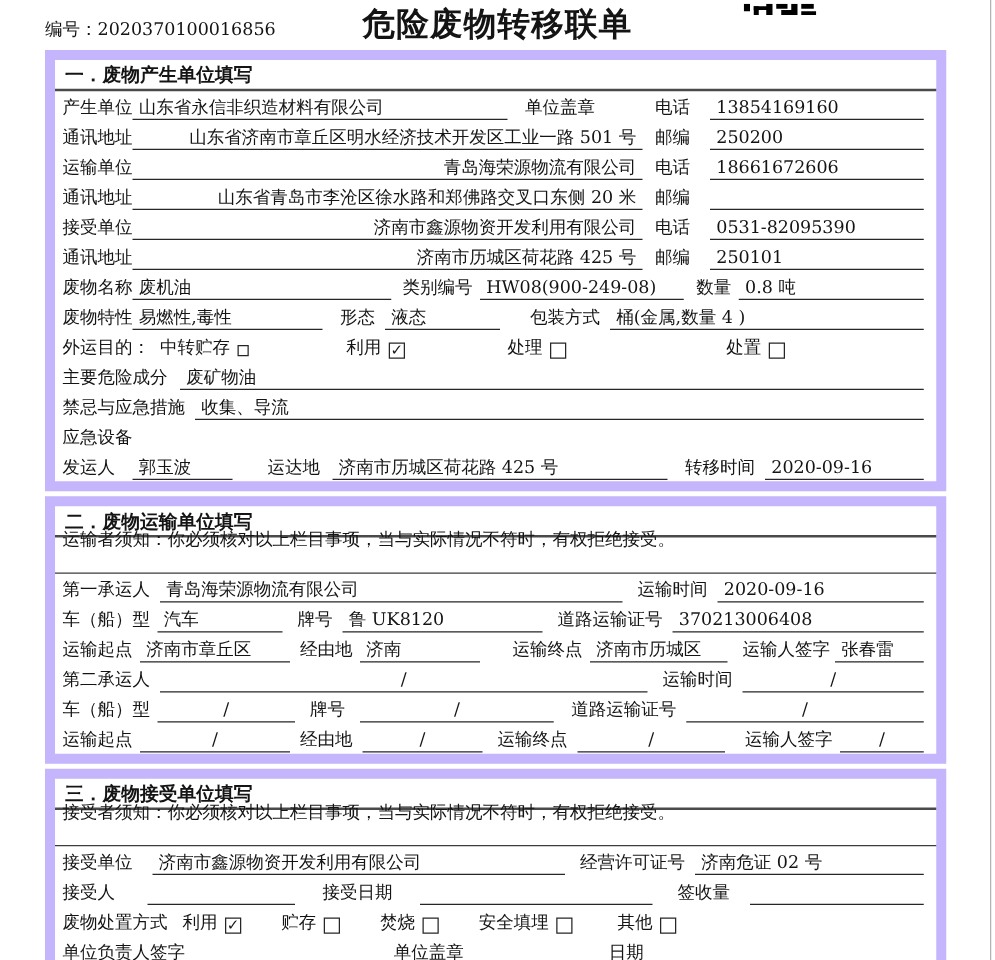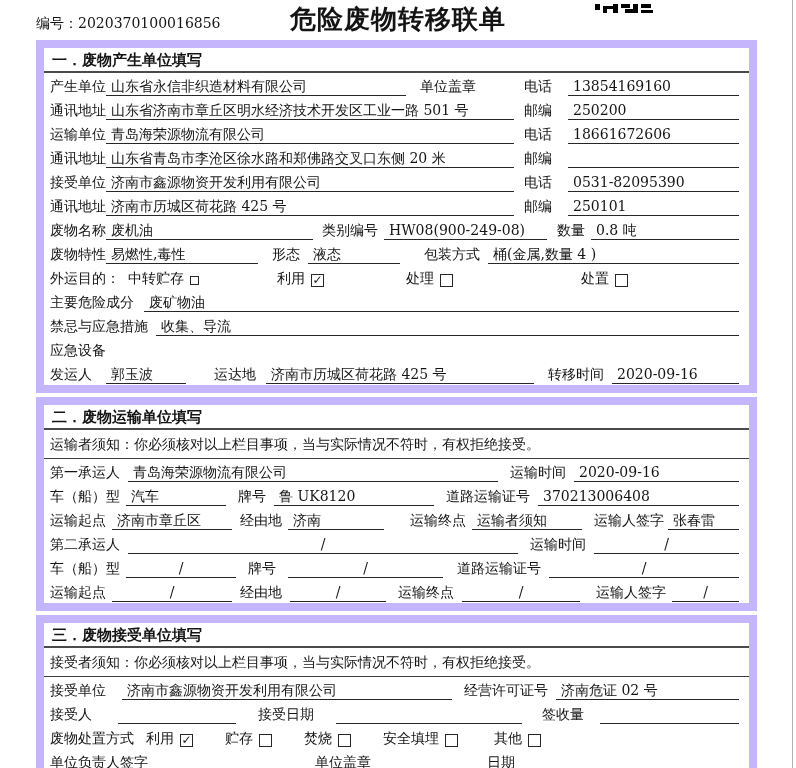--- a/index.html
+++ b/index.html
@@ -17,27 +17,27 @@
   .doc-title { position:absolute; left:0; width:100%; top:2px; text-align:center;
                font-size:26px; font-weight:bold; letter-spacing:1px; }
   .qr { position:absolute; left:595px; top:0; }
 
   
   .section { margin:0 0 4px 36px; width:721px; border:8px solid #c4b5fd; background:#fff; }
   .sec-title { font-weight:bold; font-size:15px; height:25px; line-height:22px;
                padding:1px 6px 0 8px; border-bottom:2px solid #4a4a4a; }
 
   .row { display:flex; align-items:flex-end; height:24px; padding:0 10px 1px 6px; }
-  .row.notice { height:29px; border-bottom:1px solid #3c3c3c; padding-bottom:4px; }
+  .row.notice { height:29px; border-bottom:1px solid #3c3c3c; padding-bottom:16px; }
 
   .lbl { white-space:nowrap; flex-shrink:0; height:20px; line-height:20px; }
   .val { border-bottom:1px solid #262626; height:20px; line-height:20px;
          padding:0 5px; white-space:nowrap; overflow:hidden; flex-shrink:0; }
   .grow { flex:1 1 auto; }
-  .mr10 { margin-right:10px; }
+  .mr10 { margin-right:10px;text-align:right; }
   .rcol { margin-left:auto; width:215px; display:flex; align-items:flex-end; flex-shrink:0; }
   .rcol .lbl { width:36px; margin-right:8px; }
   .rcol .val { flex:1 1 auto; }
   .slash { text-align:center; }
 
   .cb { width:13px; height:13px; border:1px solid #262626; display:inline-block;
         align-self:center; margin-top:4px; margin-left:6px; flex-shrink:0;
         font-family:"DejaVu Sans",sans-serif; font-size:12px; line-height:11px; text-align:center; }
   .cb.small { width:9px; height:9px; align-self:center; }
   .opt { display:flex; align-items:flex-end;justify-content:flex-end; }
@@ -211,21 +211,21 @@
       <span class="lbl" style="margin-left:12px">道路运输证号</span>
       <span class="val grow" style="margin-left:8px">370213006408</span>
     </div>
 
     <div class="row">
       <span class="lbl">运输起点</span>
       <span class="val" style="width:120px;margin-left:6px">济南市章丘区</span>
       <span class="lbl" style="margin-left:8px">经由地</span>
       <span class="val" style="width:96px;margin-left:6px">济南</span>
       <span class="lbl" style="margin-left:26px">运输终点</span>
-      <span class="val" style="width:110px;margin-left:6px">运输者须知</span>
+      <span class="val" style="width:110px;margin-left:6px">济南市历城区</span>
       <span class="lbl" style="margin-left:12px">运输人签字</span>
       <span class="val grow" style="margin-left:4px">张春雷</span>
     </div>
 
     <div class="row">
       <span class="lbl">第二承运人</span>
       <span class="val slash" style="width:390px;margin-left:8px">/</span>
       <span class="lbl" style="margin-left:12px">运输时间</span>
       <span class="val grow slash" style="margin-left:8px">/</span>
     </div>

